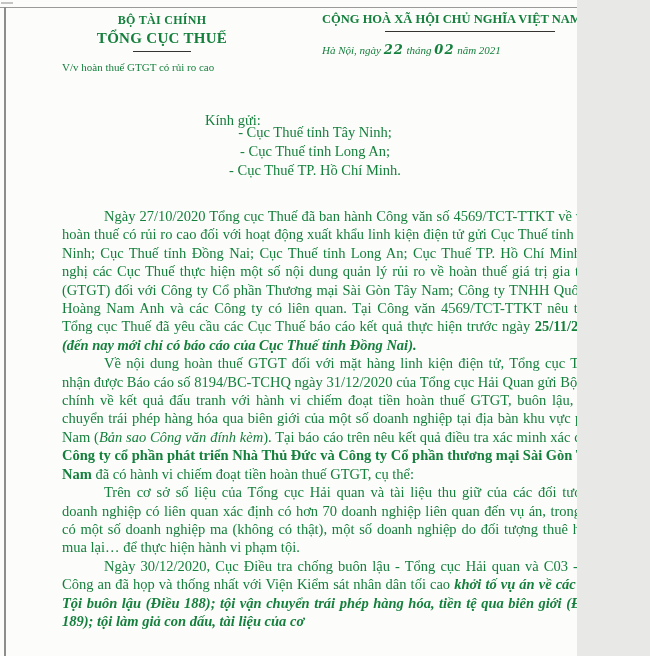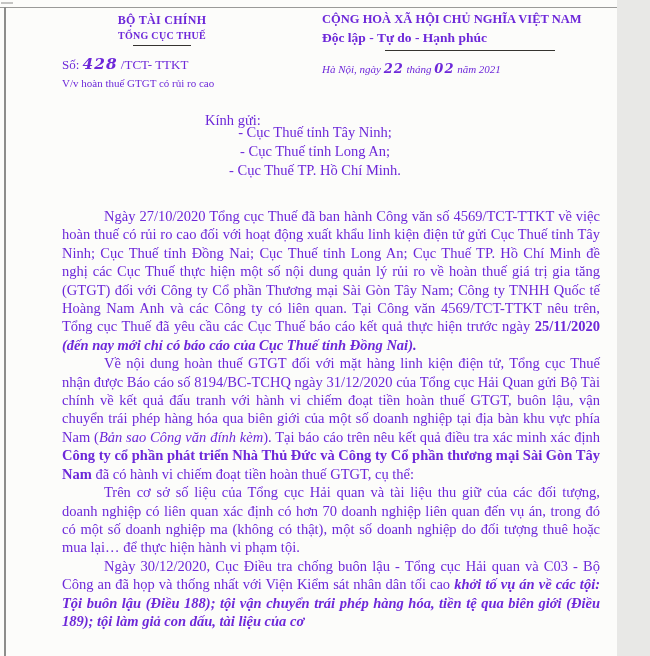--- a/index.html
+++ b/index.html
@@ -1,30 +1,29 @@
 <!DOCTYPE html>
 <html><head>
 <meta charset="utf-8">
 <style>
   html,body{margin:0;padding:0;background:#e8e8e6;}
   .page{
     position:relative;width:577px;height:656px;overflow:hidden;
-    background:#fcfcfa;color:#6d28d9;
+    background:#fcfcfa;color:#15803d;
     font-family:"Liberation Serif","DejaVu Serif",serif;
-    padding-left:40px;
   }
   
   .scan-top{position:absolute;left:0;top:7px;width:650px;height:1px;background:#9a9a98;}
   .scan-left{position:absolute;left:4px;top:7px;bottom:0;width:2px;background:#8d8d8b;}
   .corner-tick{position:absolute;left:1px;top:2px;width:12px;height:2px;background:#c4c4c2;}
 
   
   .hdr-left{position:absolute;left:62px;top:13px;width:200px;text-align:center;}
   .org-line1{font-size:12px;font-weight:bold;letter-spacing:.3px;}
-  .org-line2{font-size:10px;font-weight:bold;letter-spacing:.3px;margin-top:2px;}
+  .org-line2{font-size:15px;font-weight:bold;letter-spacing:.3px;margin-top:2px;}
   .rule-left{width:58px;border-top:1.6px solid #35332f;margin:4px auto 9px auto;}
   .doc-number{font-size:13px;text-align:left;white-space:nowrap;}
   .subject{font-size:11px;text-align:left;margin-top:4px;white-space:nowrap;}
 
   .hdr-right{position:absolute;left:322px;top:12px;width:296px;text-align:left;}
   .motto1{font-size:12.5px;font-weight:bold;white-space:nowrap;}
   .motto2{font-size:13.5px;font-weight:bold;margin-top:3px;}
   .rule-right{width:170px;border-top:1.6px solid #35332f;margin:4px auto 10px auto;}
   .dateline{font-size:11px;font-style:italic;white-space:nowrap;}
 
@@ -51,27 +50,25 @@
 
 <div class="page">
   <div class="scan-top"></div>
   <div class="scan-left"></div>
   <div class="corner-tick"></div>
 
   <div class="hdr-left">
     <div class="org-line1">BỘ TÀI CHÍNH</div>
     <div class="org-line2">TỔNG CỤC THUẾ</div>
     <div class="rule-left"></div>
-    <div class="doc-number"><span class="run-n">Số: </span><span class="run-hand">428</span><span class="run-n"> /TCT- TTKT</span></div>
     <div class="subject">V/v hoàn thuế GTGT có rủi ro cao</div>
   </div>
 
   <div class="hdr-right">
     <div class="motto1">CỘNG HOÀ XÃ HỘI CHỦ NGHĨA VIỆT NAM</div>
-    <div class="motto2">Độc lập - Tự do - Hạnh phúc</div>
     <div class="rule-right"></div>
     <div class="dateline"><span class="run-i">Hà Nội, ngày </span><span class="run-hand">22</span><span class="run-i"> tháng </span><span class="run-hand">02</span><span class="run-i"> năm 2021</span></div>
   </div>
 
   <div class="kinhgui">Kính gửi:</div>
   <div class="recipients">
       <div>- Cục Thuế tỉnh Tây Ninh;</div>
       <div>- Cục Thuế tỉnh Long An;</div>
       <div>- Cục Thuế TP. Hồ Chí Minh.</div>
     </div>

